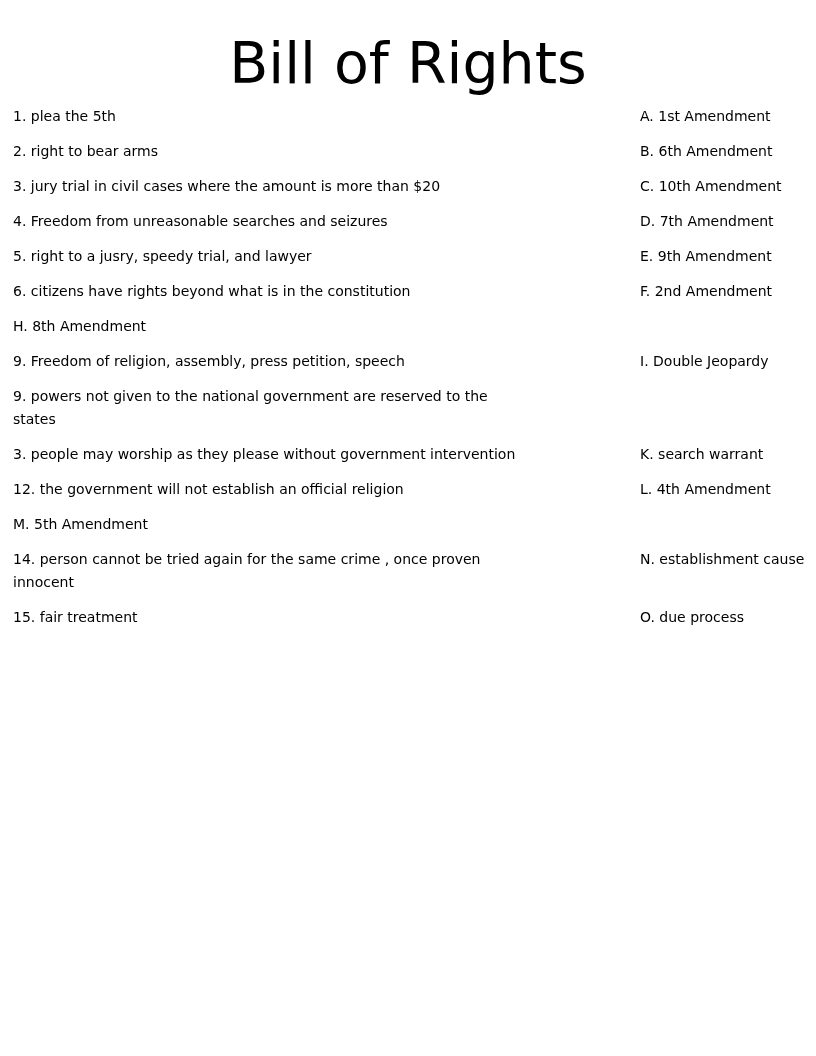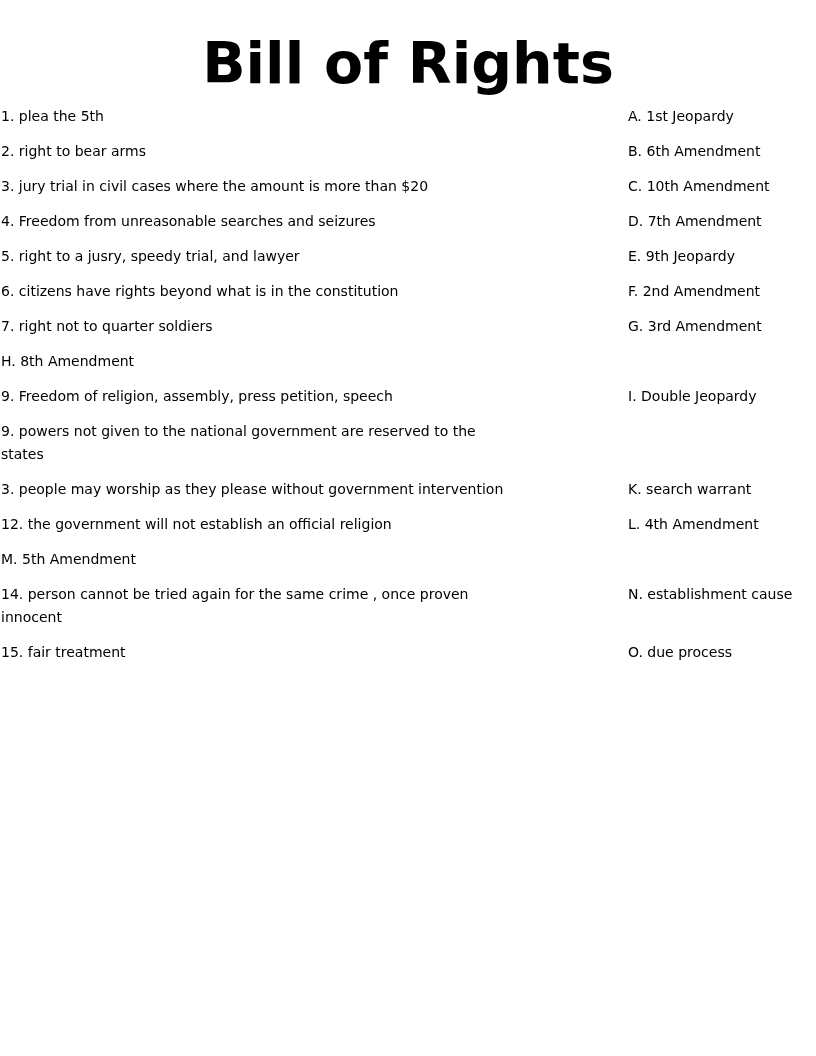--- a/index.html
+++ b/index.html
@@ -11,78 +11,75 @@
     width: 816px;
     height: 1056px;
     color: #000000;
     font-family: "DejaVu Sans", "Liberation Sans", sans-serif;
     overflow: hidden;
   }
   .page-title {
     margin: 31px 0 0 0;
     text-align: center;
     font-size: 57px;
-    font-weight: 700;
+    font-weight: 400;
     line-height: 1.15;
     letter-spacing: 0px;
   }
   .rows {
     margin-top: 8px;
     padding-left: 1px;
   }
   .row {
     display: flex;
     align-items: flex-start;
     font-size: 14px;
     line-height: 23px;
     margin-bottom: 12px;
+    padding-left: 12px;
   }
   .question {
     flex: 0 0 627px;
     width: 627px;
     white-space: pre-line;
   }
   .answer {
     flex: 1 1 auto;
     white-space: nowrap;
   }
 </style>
 </head>
 <body>
 
 <h1 class="page-title">Bill of Rights</h1>
 
 <div class="rows">
   <div class="row">
     <div class="question">1. plea the 5th</div>
-    <div class="answer">A. 1st Jeopardy</div>
+    <div class="answer">A. 1st Amendment</div>
   </div>
   <div class="row">
     <div class="question">2. right to bear arms</div>
     <div class="answer">B. 6th Amendment</div>
   </div>
   <div class="row">
     <div class="question">3. jury trial in civil cases where the amount is more than $20</div>
     <div class="answer">C. 10th Amendment</div>
   </div>
   <div class="row">
     <div class="question">4. Freedom from unreasonable searches and seizures</div>
     <div class="answer">D. 7th Amendment</div>
   </div>
   <div class="row">
     <div class="question">5. right to a jusry, speedy trial, and lawyer</div>
-    <div class="answer">E. 9th Jeopardy</div>
+    <div class="answer">E. 9th Amendment</div>
   </div>
   <div class="row">
     <div class="question">6. citizens have rights beyond what is in the constitution</div>
     <div class="answer">F. 2nd Amendment</div>
-  </div>
-  <div class="row">
-    <div class="question">7. right not to quarter soldiers</div>
-    <div class="answer">G. 3rd Amendment</div>
   </div>
   <div class="row">
     <div class="answer">H. 8th Amendment</div>
   </div>
   <div class="row">
     <div class="question">9. Freedom of religion, assembly, press petition, speech</div>
     <div class="answer">I. Double Jeopardy</div>
   </div>
   <div class="row">
     <div class="question">9. powers not given to the national government are reserved to the

